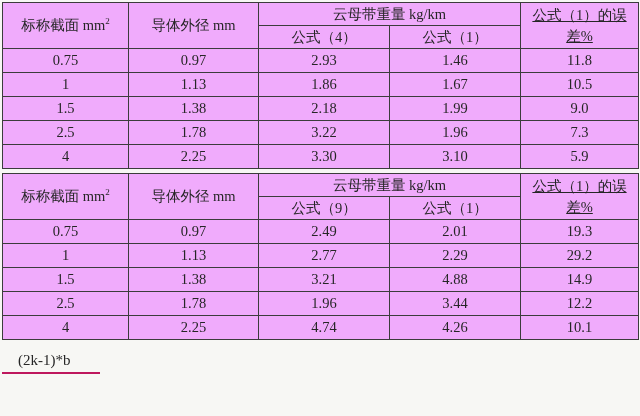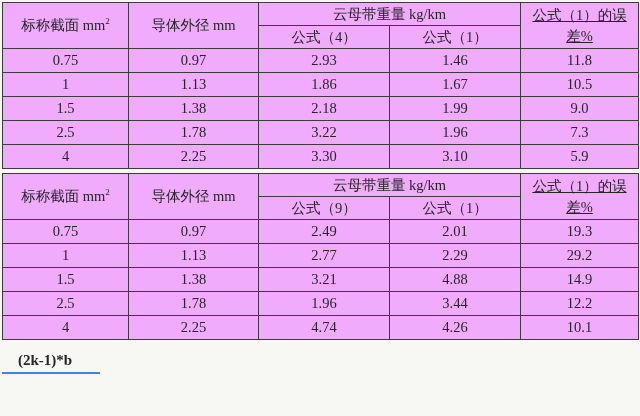--- a/index.html
+++ b/index.html
@@ -51,22 +51,21 @@
   .formula {
     position: absolute;
     left: 2px;
     top: 352px;
     width: 98px;
     font-size: 15px;
     color: #262626;
   }
   .formula .num {
     padding: 0 6px 3px 16px;
-    border-bottom: 2px solid #3b82f6;
-    font-weight: bold;
+    border-bottom: 2px solid #be185d;
   }
   .formula .den {
     padding: 2px 0 0 6px;
   }
 </style>
 </head>
 <body>
 
 <div class="page">
 

